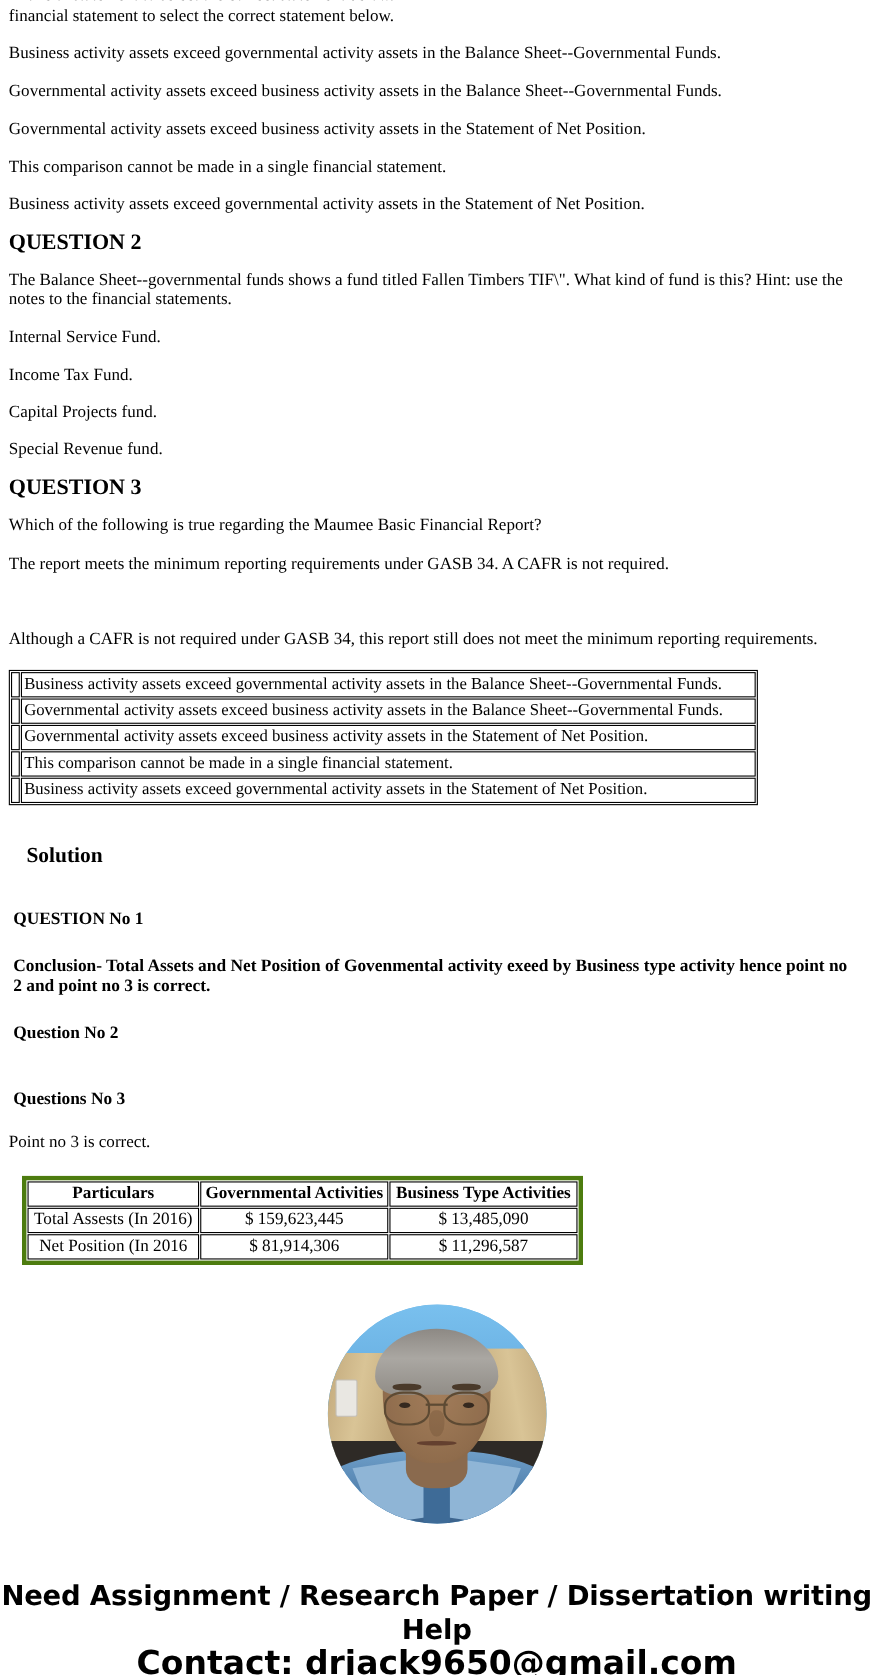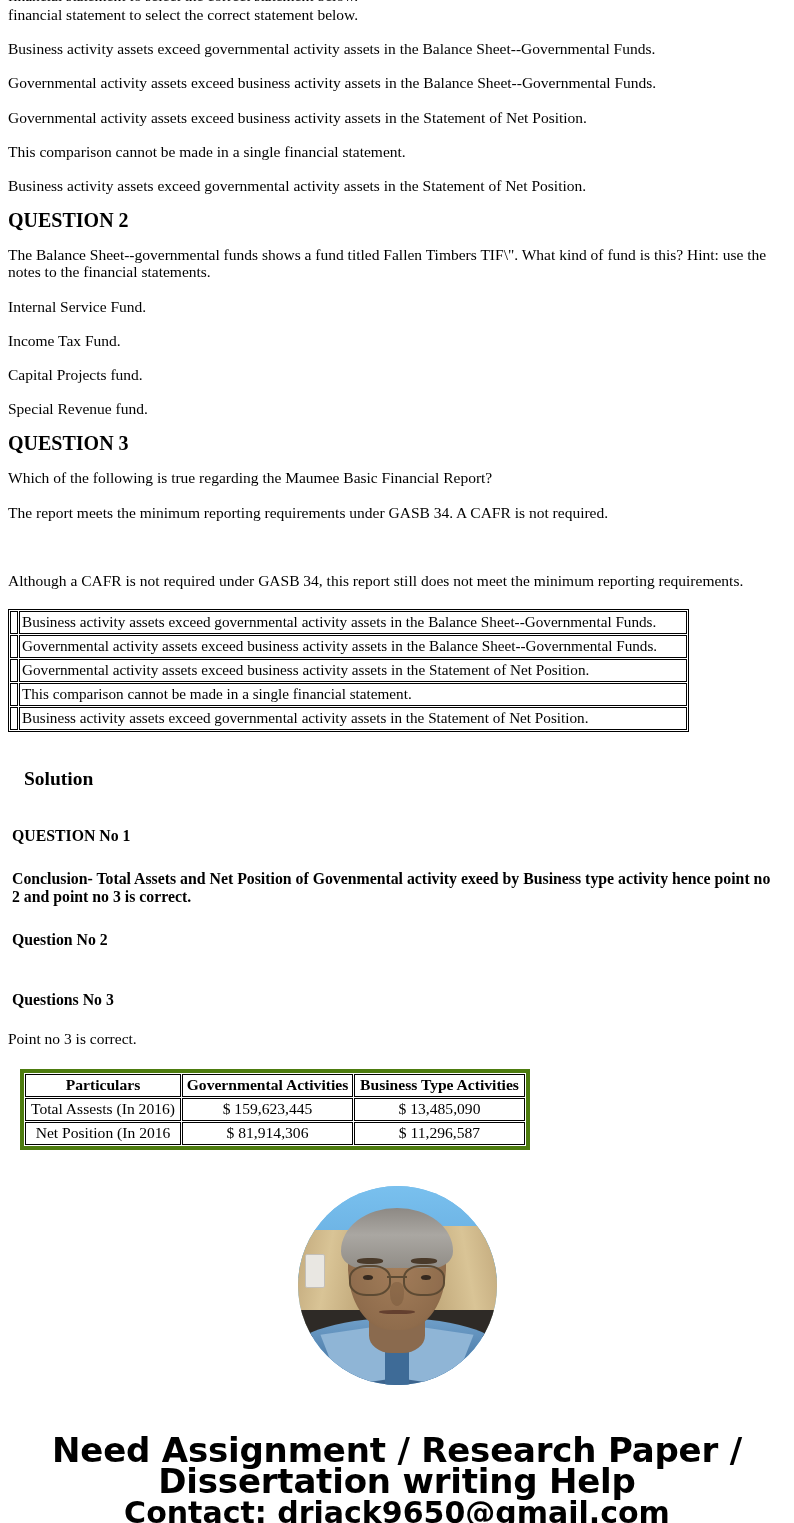--- a/index.html
+++ b/index.html
@@ -300,21 +300,21 @@
 
   
   .promo {
     width: 794px;
     text-align: center;
     font-family: "DejaVu Sans", "Liberation Sans", sans-serif;
     font-weight: bold;
     color: #000;
   }
   .promo .line1 {
-    font-size: 34px;
+    font-size: 25px;
     line-height: 31px;
     letter-spacing: -0.2px;
   }
   .promo .line2 {
     font-size: 30px;
     line-height: 31px;
   }
 </style>
 </head>
 <body>

